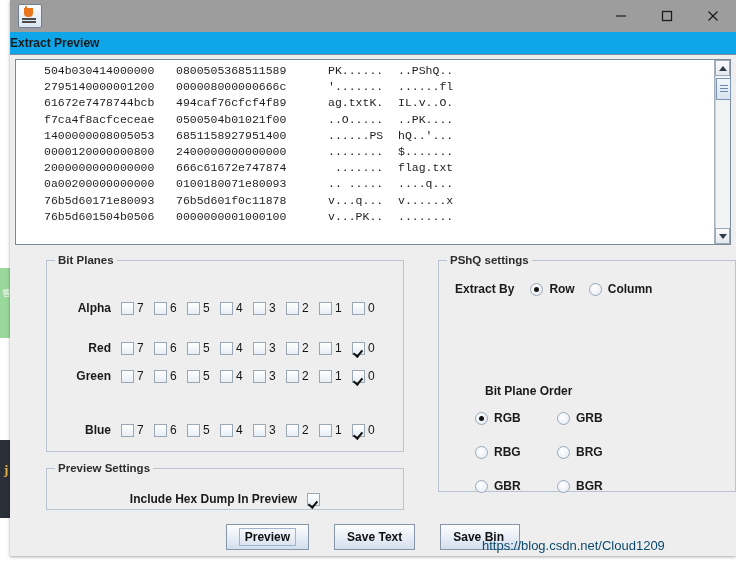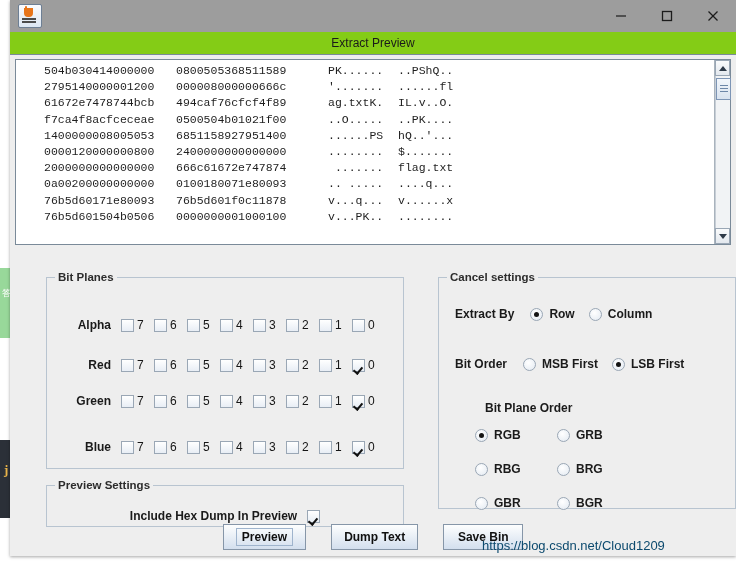--- a/index.html
+++ b/index.html
@@ -144,27 +144,27 @@
     align-items: center;
     justify-content: center;
     color: #1c1c1c;
     cursor: default;
   }
   .win-glyph { display: block; }
 
   
   #dialog-header {
     height: 22px;
-    background: #84cc16;
+    background: #0ea5e9;
     border-bottom: 1px solid #7a8a99;
     display: flex;
     align-items: center;
-    justify-content: center;
-    font-size: 12px;
-    font-weight: normal;
+    justify-content: flex-start;
+    font-size: 12px;
+    font-weight: bold;
     color: #1a1a1a;
   }
 
   
   #preview-wrap {
     position: relative;
     margin: 4px 5px 0 5px;
     height: 186px;
     background: #ffffff;
     border: 1px solid #7a8a99;
@@ -248,21 +248,21 @@
     top: 6px;
     width: 8px;
     height: 1px;
     background: #6d87a8;
     box-shadow: 0 3px 0 #6d87a8, 0 6px 0 #6d87a8;
   }
 
   
   #settings {
     position: relative;
-    margin-top: 22px;
+    margin-top: 5px;
     height: 272px;
   }
 
   fieldset.group {
     position: absolute;
     margin: 0;
     padding: 0;
     border: 1px solid #b8c4d0;
     background: transparent;
     box-sizing: border-box;
@@ -283,21 +283,21 @@
   .bp-row {
     position: absolute;
     left: 0;
     width: 100%;
     height: 20px;
     display: flex;
     align-items: center;
   }
   #bp-row-0 { top: 32px; }
   #bp-row-1 { top: 72px; }
-  #bp-row-2 { top: 108px; }
+  #bp-row-2 { top: 100px; }
   #bp-row-3 { top: 154px; }
 
   .bp-label {
     width: 74px;
     text-align: right;
     padding-right: 10px;
     font-size: 12px;
     font-weight: bold;
     color: #1a1a1a;
     box-sizing: border-box;
@@ -366,21 +366,21 @@
     font-weight: bold;
     color: #1a1a1a;
   }
 
   .order-row {
     position: absolute;
     display: flex;
     align-items: center;
     gap: 14px;
   }
-  #order-extract { left: 16px; top: 24px; }
+  #order-extract { left: 16px; top: 16px; }
   #order-bitorder { left: 16px; top: 74px; }
   .order-caption {
     font-size: 12px;
     font-weight: bold;
     color: #1a1a1a;
     margin-right: 2px;
   }
 
   #bpo-title {
     position: absolute;
@@ -432,21 +432,20 @@
     height: 26px;
     padding: 0 12px;
     border: 1px solid #8696a8;
     background: linear-gradient(#fdfefe, #d3dfee);
     font-family: "Liberation Sans", sans-serif;
     font-size: 12px;
     font-weight: bold;
     color: #101010;
     display: flex;
     align-items: center;
-    justify-content: center;
     box-sizing: border-box;
     cursor: default;
   }
   .jbutton .focusring {
     border: 1px solid #9fb4cd;
     padding: 1px 5px;
     display: inline-block;
   }
 
   
@@ -662,45 +661,34 @@
               <span class="bitnum">1</span>
             </span>
             <span class="bp-cell">
               <span class="jcheck checked"></span>
               <span class="bitnum">0</span>
             </span>
           </div>
       </fieldset>
 
       <fieldset class="group" id="grp-order">
-        <legend>Cancel settings</legend>
+        <legend>PShQ settings</legend>
 
         <div class="order-row" id="order-extract">
           <span class="order-caption">Extract By</span>
           <span class="opt">
             <span class="jradio selected"></span>
             <span>Row</span>
           </span>
           <span class="opt">
             <span class="jradio"></span>
             <span>Column</span>
           </span>
         </div>
 
-        <div class="order-row" id="order-bitorder">
-          <span class="order-caption">Bit Order</span>
-          <span class="opt">
-            <span class="jradio"></span>
-            <span>MSB First</span>
-          </span>
-          <span class="opt">
-            <span class="jradio selected"></span>
-            <span>LSB First</span>
-          </span>
-        </div>
 
         <div id="bpo-title">Bit Plane Order</div>
         <div id="bpo-grid">
             <span class="opt">
               <span class="jradio selected"></span>
               <span>RGB</span>
             </span>
             <span class="opt">
               <span class="jradio"></span>
               <span>GRB</span>
@@ -731,21 +719,21 @@
           <span class="jcheck checked"></span>
         </div>
       </fieldset>
     </div>
 
     <div id="buttonbar">
       <div class="jbutton">
         <span class="focusring">Preview</span>
       </div>
       <div class="jbutton">
-        <span>Dump Text</span>
+        <span>Save Text</span>
       </div>
       <div class="jbutton">
         <span>Save Bin</span>
       </div>
     </div>
 
   </div>
 
   <div id="watermark">https://blog.csdn.net/Cloud1209</div>
 </div>

